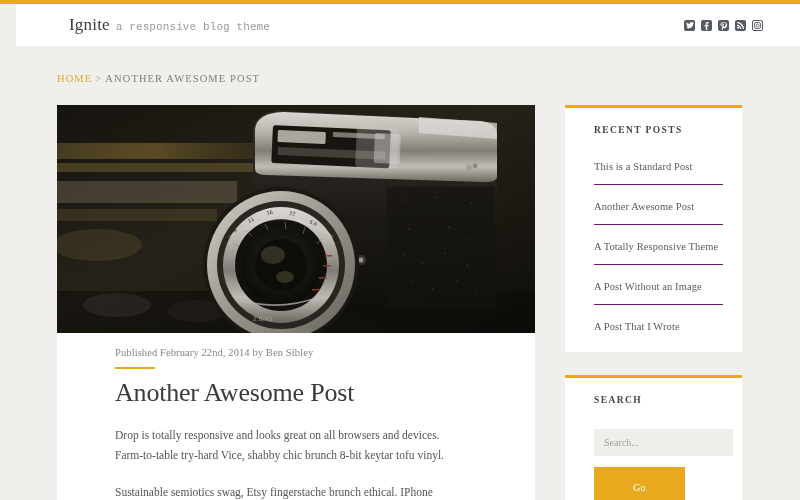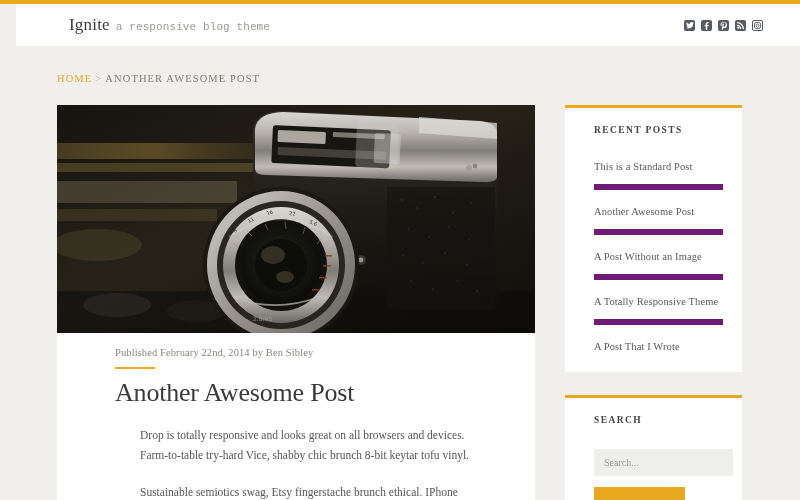--- a/index.html
+++ b/index.html
@@ -157,21 +157,20 @@
     letter-spacing: -0.2px;
     line-height: 1.15;
   }
   .post-paragraph {
     font-family: "Liberation Serif", serif;
     font-size: 11.5px;
     line-height: 1.72;
     color: #55555a;
     margin-top: 18px;
     max-width: 352px;
-    margin-left: 25px;
   }
 
   
   .sidebar {
     position: absolute;
     top: 105px;
     left: 565px;
     width: 177px;
   }
   .widget {
@@ -184,21 +183,21 @@
     font-family: "Liberation Serif", serif;
     font-size: 9.5px;
     letter-spacing: 1.4px;
     text-transform: uppercase;
     color: #454545;
     font-weight: bold;
   }
 
   .recent-list { list-style: none; margin-top: 10px; }
   .recent-list li {
-    border-bottom: 6px solid #701a75;
+    border-bottom: 1px solid #701a75;
     padding: 11px 0 10px 0;
   }
   .recent-list li:last-child { border-bottom: none; padding-bottom: 2px; }
   .recent-list a {
     font-family: "Liberation Serif", serif;
     font-size: 10.5px;
     color: #5a5a5a;
     text-decoration: none;
     cursor: pointer;
     letter-spacing: 0.1px;
@@ -419,22 +418,22 @@
   </div>
 </article>
 
 <aside class="sidebar">
 
   <section class="widget">
     <div class="widget-title">Recent Posts</div>
     <ul class="recent-list">
       <li><a>This is a Standard Post</a></li>
       <li><a>Another Awesome Post</a></li>
+      <li><a>A Totally Responsive Theme</a></li>
       <li><a>A Post Without an Image</a></li>
-      <li><a>A Totally Responsive Theme</a></li>
       <li><a>A Post That I Wrote</a></li>
     </ul>
   </section>
 
   <section class="widget">
     <div class="widget-title">Search</div>
     <input class="search-field" type="text" placeholder="Search..." style="">
     <button class="search-submit">Go</button>
   </section>
 

